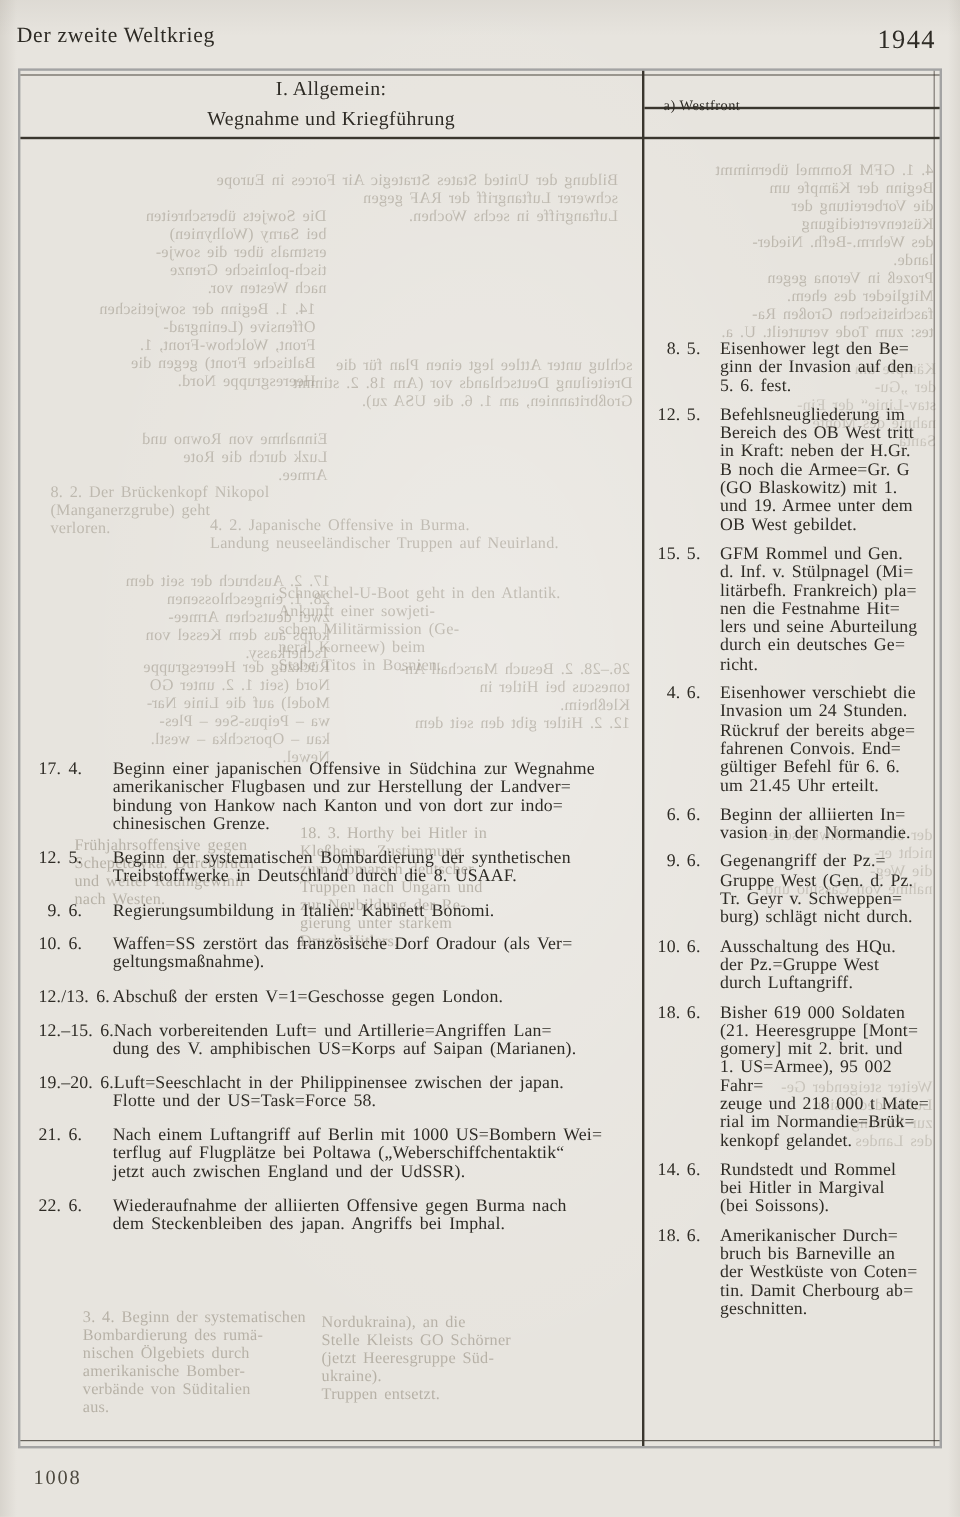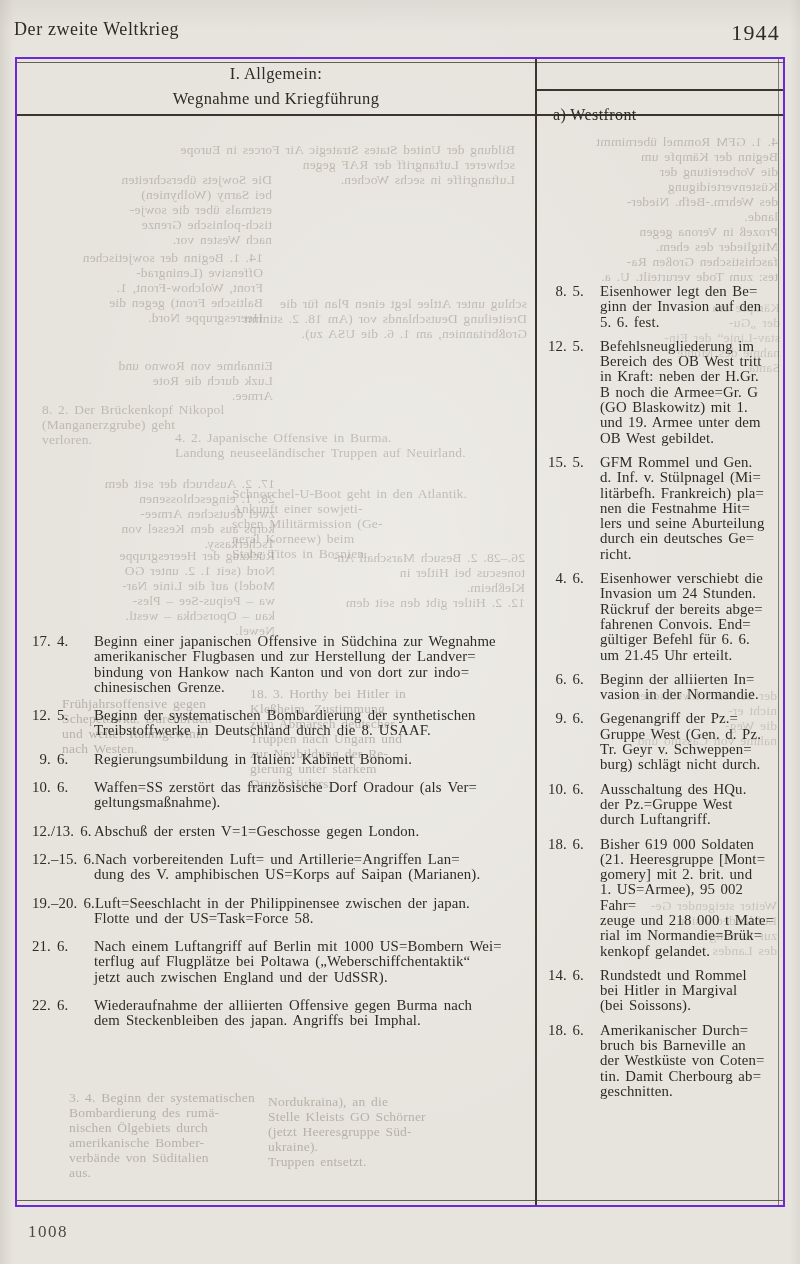--- a/index.html
+++ b/index.html
@@ -11,33 +11,33 @@
       linear-gradient(270deg, rgba(120,112,98,.10) 0, rgba(120,112,98,0) 10px),
       radial-gradient(ellipse at 50% 45%, rgba(255,255,255,.25) 0%, rgba(0,0,0,0) 60%),
       linear-gradient(180deg, rgba(110,104,92,.08), rgba(110,104,92,0) 30px);
     font-family:"Liberation Serif","DejaVu Serif",serif;
     color:#2e2b25;
   }
   
   .rh-title{position:absolute;left:14px;top:19px;font-size:18px;letter-spacing:.6px;}
   .rh-year{position:absolute;right:20px;top:20px;font-size:22px;letter-spacing:1.2px;}
   
-  .frame{position:absolute;left:15px;top:57px;width:766px;height:1146px;border:2px solid #6d28d9;}
+  .frame{position:absolute;left:15px;top:57px;width:766px;height:1146px;border:2px solid #a3a3a3;}
   .inner-top{position:absolute;left:0;right:0;top:3px;height:1px;background:rgba(58,54,46,.75);}
   .inner-bottom{position:absolute;left:0;right:0;bottom:4px;height:1px;background:rgba(58,54,46,.75);}
   .inner-right{position:absolute;top:0;bottom:0;right:4px;width:1px;background:rgba(58,54,46,.6);}
   .divider{position:absolute;left:518px;top:0;bottom:0;width:2px;background:#3a362e;}
   
   .thead{position:absolute;left:0;right:0;top:0;height:55px;border-bottom:2px solid #3a362e;}
   .th-left{position:absolute;left:0;top:0;width:518px;height:55px;text-align:center;font-size:16.5px;letter-spacing:.4px;}
   .th-left .l1{position:absolute;left:0;right:0;top:5px;}
   .th-left .l2{position:absolute;left:0;right:0;top:30px;}
   .th-right{position:absolute;left:520px;right:0;top:0;height:55px;}
   .th-right .midline{position:absolute;left:0;right:0;top:30px;height:1.5px;background:#3a362e;}
-  .th-right .lbl{position:absolute;left:16px;top:47px;font-size:16px;letter-spacing:.4px;}
+  .th-right .lbl{position:absolute;left:16px;top:22px;font-size:12px;letter-spacing:.4px;}
   
   .tbody{position:absolute;left:0;right:0;top:57px;bottom:0;}
   .lcol{position:absolute;left:15px;top:518px;width:500px;}
   .rcol{position:absolute;left:531px;top:168px;width:234px;}
   .entry{margin:0 0 13px 0;padding-left:62px;text-indent:-62px;font-size:14.8px;line-height:15.3px;letter-spacing:.15px;word-spacing:2.2px;}
   .lcol .entry:first-child{}
   .rcol .entry{padding-left:52px;text-indent:-52px;margin-bottom:9px;word-spacing:1.6px;}
   .entry .d{display:inline-block;min-width:62px;text-indent:0;white-space:nowrap;}
   .rcol .entry .d{min-width:52px;}
   .entry .t{white-space:pre-line;}

